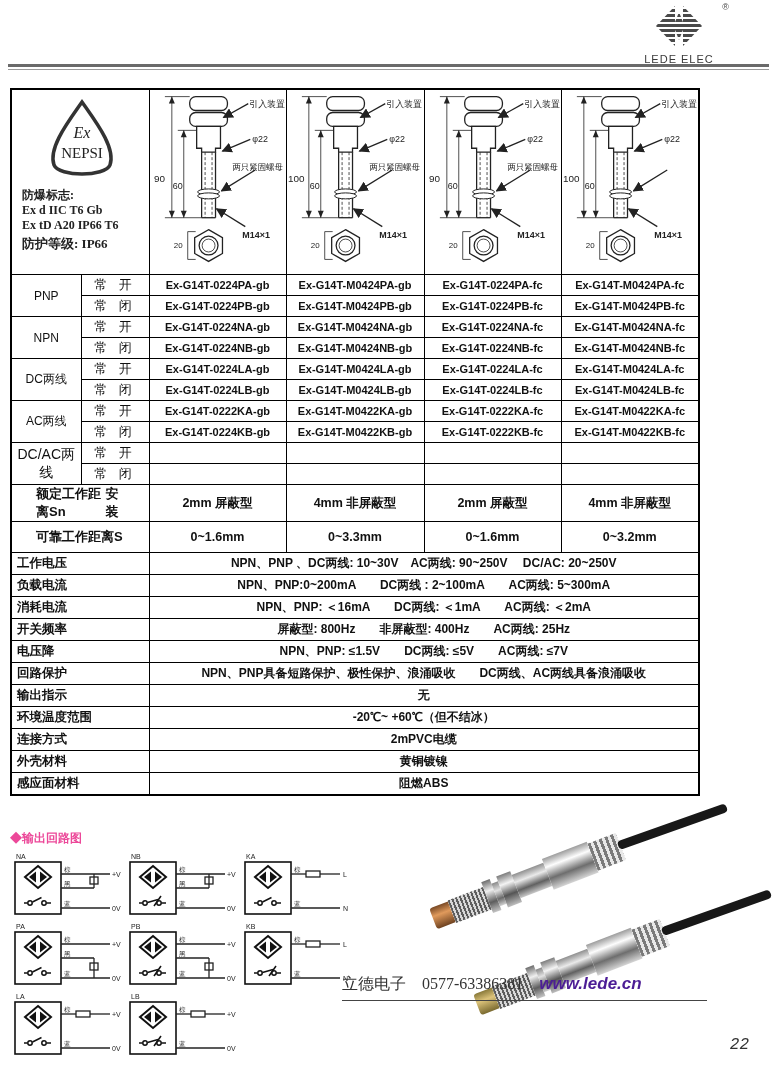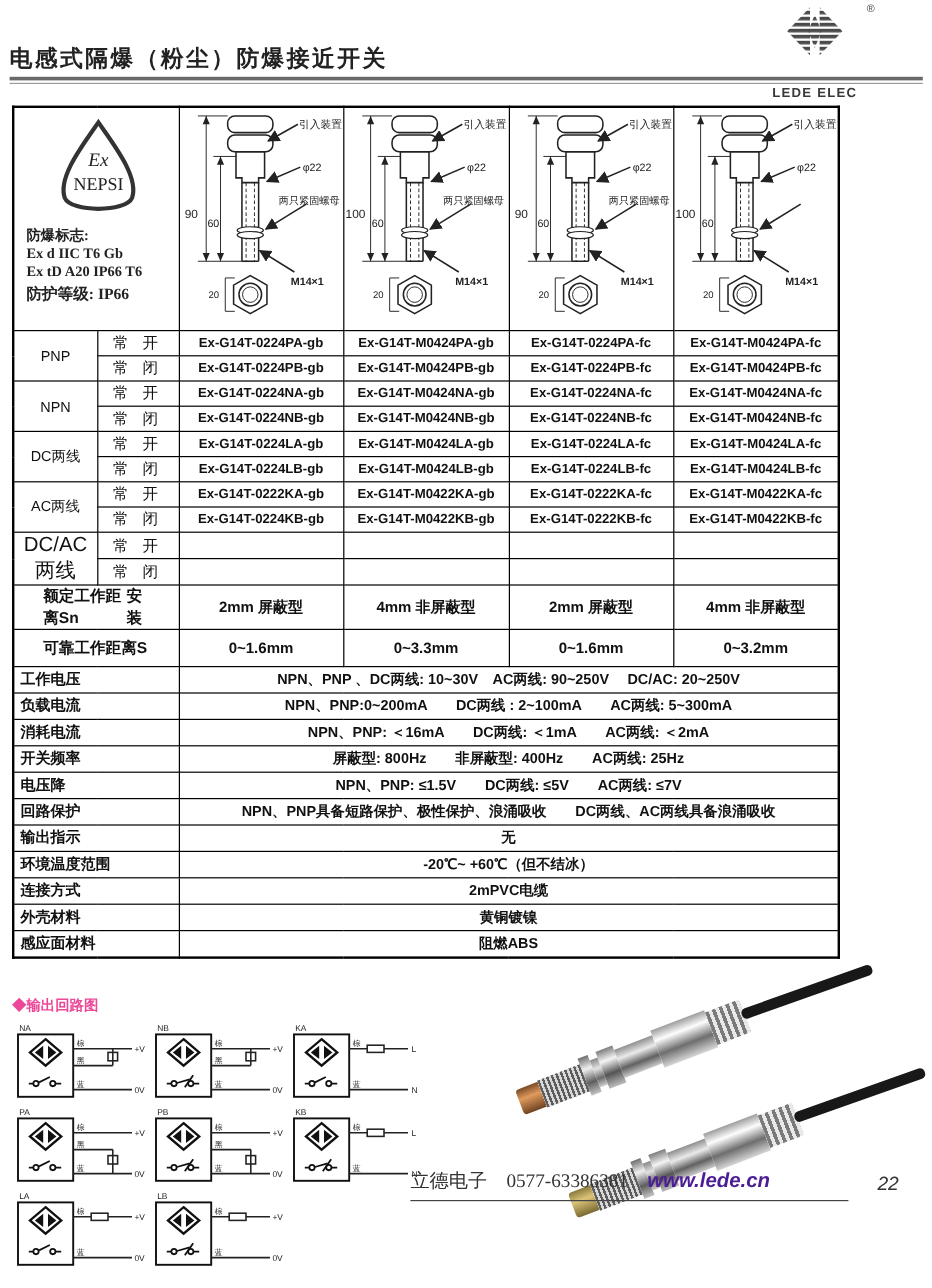--- a/index.html
+++ b/index.html
@@ -9,21 +9,21 @@
     font-family:"Liberation Sans", sans-serif; color:#111; overflow:hidden;
   }
   
   .hdr-title {
     position:absolute; left:8px; top:36px;
     font-family:"Liberation Serif", serif; font-weight:bold;
     font-size:19px; letter-spacing:2px; color:#222;
   }
   .logo-wrap { position:absolute; right:58px; top:4px; width:80px; text-align:center; }
   .logo-reg { position:absolute; right:-10px; top:-2px; font-size:9px; color:#444; }
-  .logo-text { font-size:11px; font-weight:bold; letter-spacing:1px; color:#3a3a3a; margin-top:19px; }
+  .logo-text { font-size:11px; font-weight:normal; letter-spacing:1px; color:#3a3a3a; margin-top:1px; }
   .rule1 { position:absolute; left:8px; right:8px; top:64px; height:3px; background:#6a6a6a; }
   .rule2 { position:absolute; left:8px; right:8px; top:69px; height:1px; background:#9a9a9a; }
 
   
   table.main { position:absolute; left:10px; top:88px; border-collapse:collapse; table-layout:fixed; width:688px; }
   table.main td { border:1px solid #000; overflow:hidden; }
   table.main { border:2px solid #000; }
   td.drawcell { height:182px; vertical-align:top; text-align:center; padding:0; }
   td.infocell { vertical-align:top; padding:6px 0 0 10px; }
   .ex-text { font-family:"Liberation Serif", serif; font-size:12px; font-weight:bold; color:#222; line-height:1.25; margin-top:4px; }
@@ -60,21 +60,21 @@
   .s-cable  { width:115px; height:9px; background:#181818; border-radius:4px; margin-left:-2px; transform:rotate(1.5deg); }
 
   
   .footer-line {
     position:absolute; left:342px; top:974px; width:365px;
     border-bottom:1.5px solid #444; padding-bottom:5px;
     display:flex; gap:16px; align-items:baseline;
   }
   .ft-co, .ft-tel { font-family:"Liberation Serif", serif; font-size:16px; color:#333; }
   .ft-web { font-style:italic; font-weight:bold; font-size:17px; color:#4c1d95; }
-  .ft-page { position:absolute; right:28px; top:979px; font-family:Liberation Sans, sans-serif; font-style:italic; font-size:16px; color:#333; }
+  .ft-page { position:absolute; right:28px; top:1036px; font-family:Liberation Mono, monospace; font-style:italic; font-size:16px; color:#333; }
 
   svg .ln  { stroke:#222; stroke-width:1.3; fill:none; }
   svg .lnT { stroke:#222; stroke-width:0.8; fill:none; }
   svg .fil { fill:#222; stroke:none; }
   svg text { fill:#222; }
 </style>
 </head>
 <body>
 
 <div class="page">
@@ -147,21 +147,20 @@
         <line x1="0" y1="5" x2="3.5" y2="5"></line>
         <circle cx="6" cy="5" r="2.2"></circle>
         <line x1="8.5" y1="4.5" x2="19" y2="1.5"></line>
         <line x1="15" y1="8" x2="22" y2="-2"></line>
         <circle cx="20" cy="5" r="2.2"></circle>
         <line x1="22.5" y1="5" x2="27" y2="5"></line>
       </g>
     </defs>
   </svg>
 
-  <div class="hdr-title">电感式隔爆（粉尘）防爆接近开关</div>
   <div class="logo-wrap">
     <span class="logo-reg">®</span>
     <svg width="52" height="44" viewBox="0 0 52 44">
       <polygon points="22,2 22,42 3,22" fill="url(#stripes)"></polygon>
       <polygon points="30,2 30,42 49,22" fill="url(#stripes)"></polygon>
       <polygon points="26,8 31.5,22 26,36 20.5,22" fill="url(#stripes)"></polygon>
     </svg>
     <div class="logo-text">LEDE ELEC</div>
   </div>
   <div class="rule1"></div>
@@ -279,21 +278,21 @@
     </tr>
     <tr class="model">
       <td class="noc">常 闭</td>
       <td class="model">Ex-G14T-0224KB-gb</td>
       <td class="model">Ex-G14T-M0422KB-gb</td>
       <td class="model">Ex-G14T-0222KB-fc</td>
       <td class="model">Ex-G14T-M0422KB-fc</td>
     </tr>
 
     <tr class="model">
-      <td class="cat" rowspan="2" style="font-size:17px">DC/AC两线</td>
+      <td class="cat" rowspan="2" style="font-size:14px">DC/AC两线</td>
       <td class="noc">常 开</td>
       <td class="model"></td>
       <td class="model"></td>
       <td class="model"></td>
       <td class="model"></td>
     </tr>
     <tr class="model">
       <td class="noc">常 闭</td>
       <td class="model"></td>
       <td class="model"></td>

